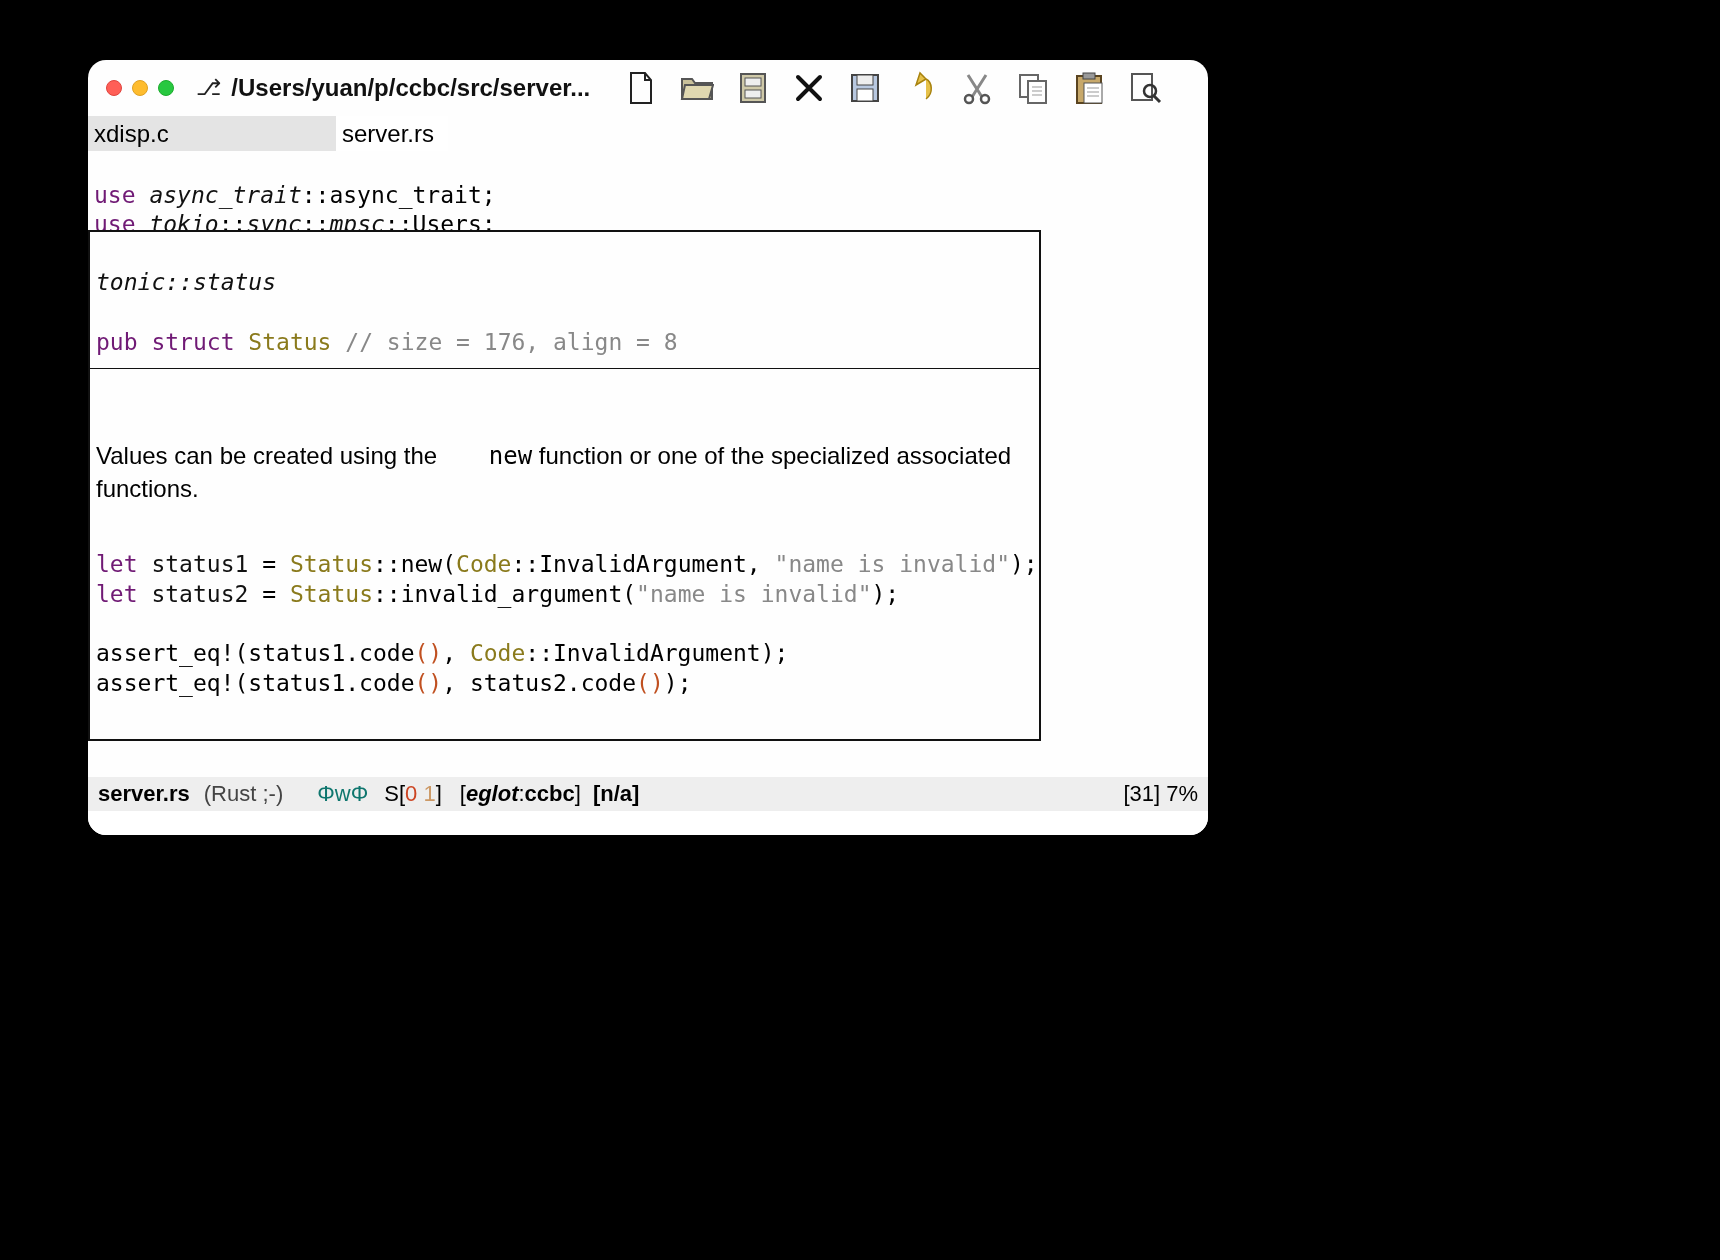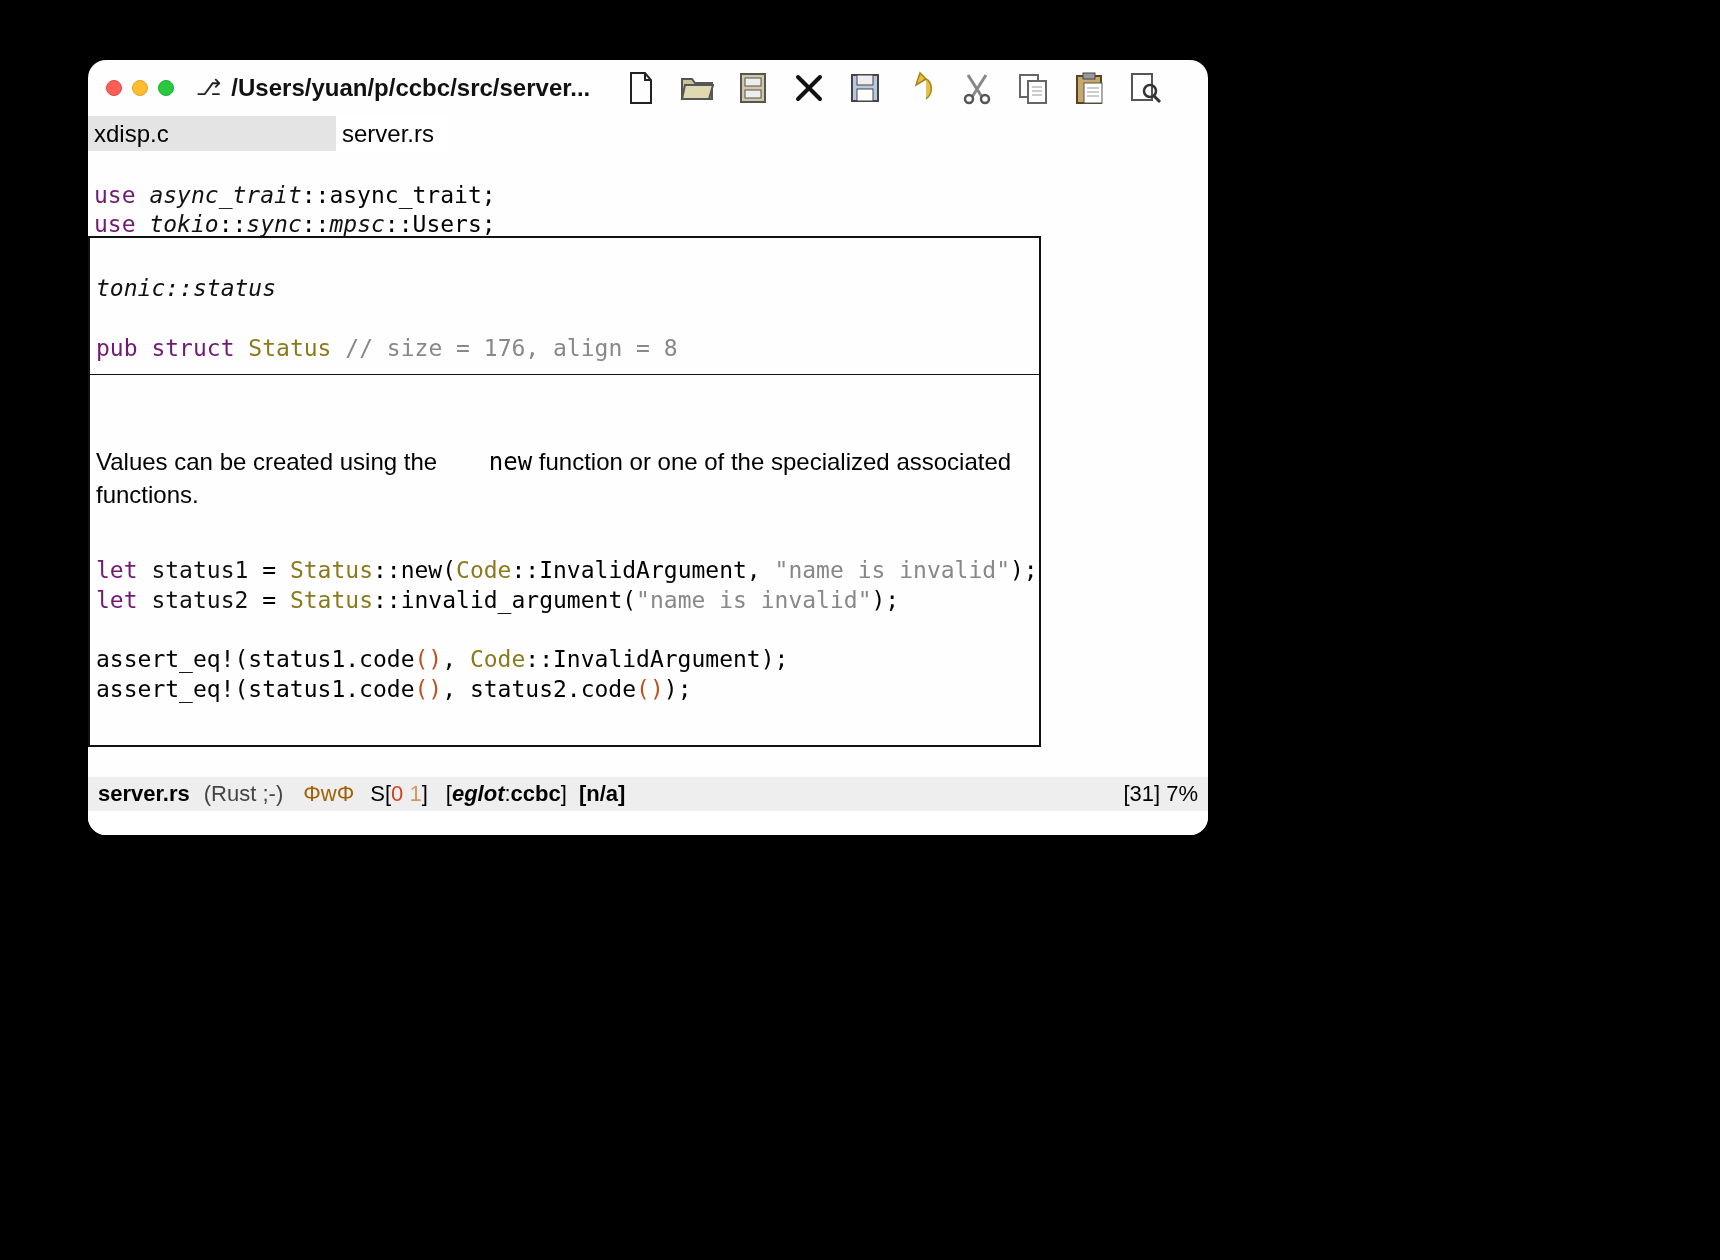--- a/index.html
+++ b/index.html
@@ -93,21 +93,21 @@
   .cmt { color: #888; }
   .ty  { color: #8a7a1c; }
   .cursor-block {
     background: #000;
     color: #fff;
     padding: 0 1px;
   }
   .popup {
     position: absolute;
     left: 0px;
-    top: 84px;
+    top: 78px;
     width: 953px;
     border: 2px solid #111;
     background: #fefefe;
     padding: 6px 6px 10px 6px;
     font-family: "SF Mono", Menlo, Consolas, monospace;
     font-size: 23px;
     line-height: 1.3;
   }
   .popup .doc-text {
     font-family: -apple-system, BlinkMacSystemFont, sans-serif;
@@ -145,21 +145,21 @@
     height: 34px;
     background: #eee;
     display: flex;
     align-items: center;
     font-size: 22px;
     padding: 0 10px;
     gap: 8px;
   }
   .modeline .fname { font-weight: 700; }
   .modeline .mode  { color: #444; margin-left: 6px; }
-  .modeline .sym   { color: #a16207; margin-left: 12px; }
+  .modeline .sym   { color: #0f766e; margin-left: 26px; }
   .modeline .s-ind { margin-left: 8px; }
   .modeline .s-ind .o { color: #c42; }
   .modeline .s-ind .w { color: #c96; }
   .modeline .eglot { margin-left: 10px; }
   .modeline .eglot .lbl { font-style: italic; font-weight: 700; text-align: right; }
   .modeline .eglot .prj { font-weight: 700; }
   .modeline .na { font-weight: 700; margin-left: 4px; }
   .modeline .right { margin-left: auto; }
   .below-modeline {
     position: absolute;

